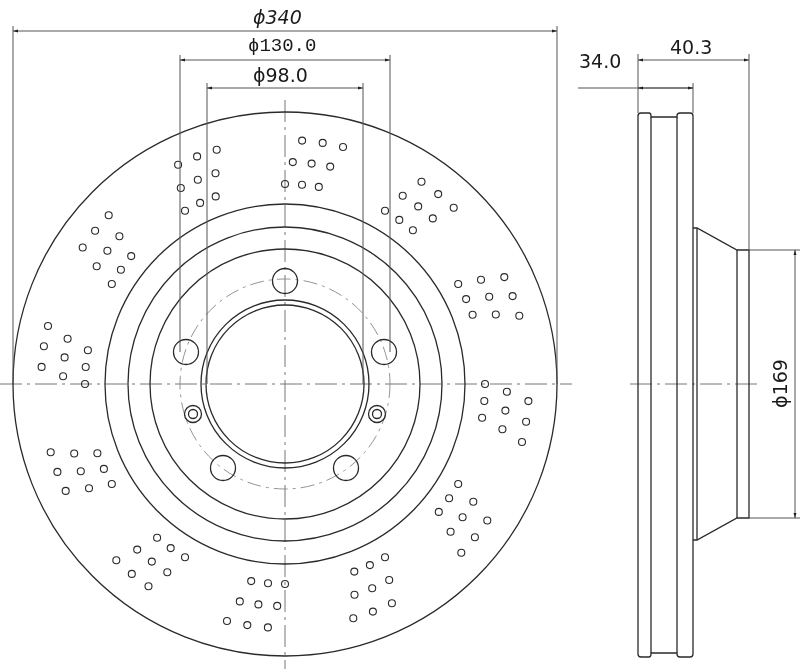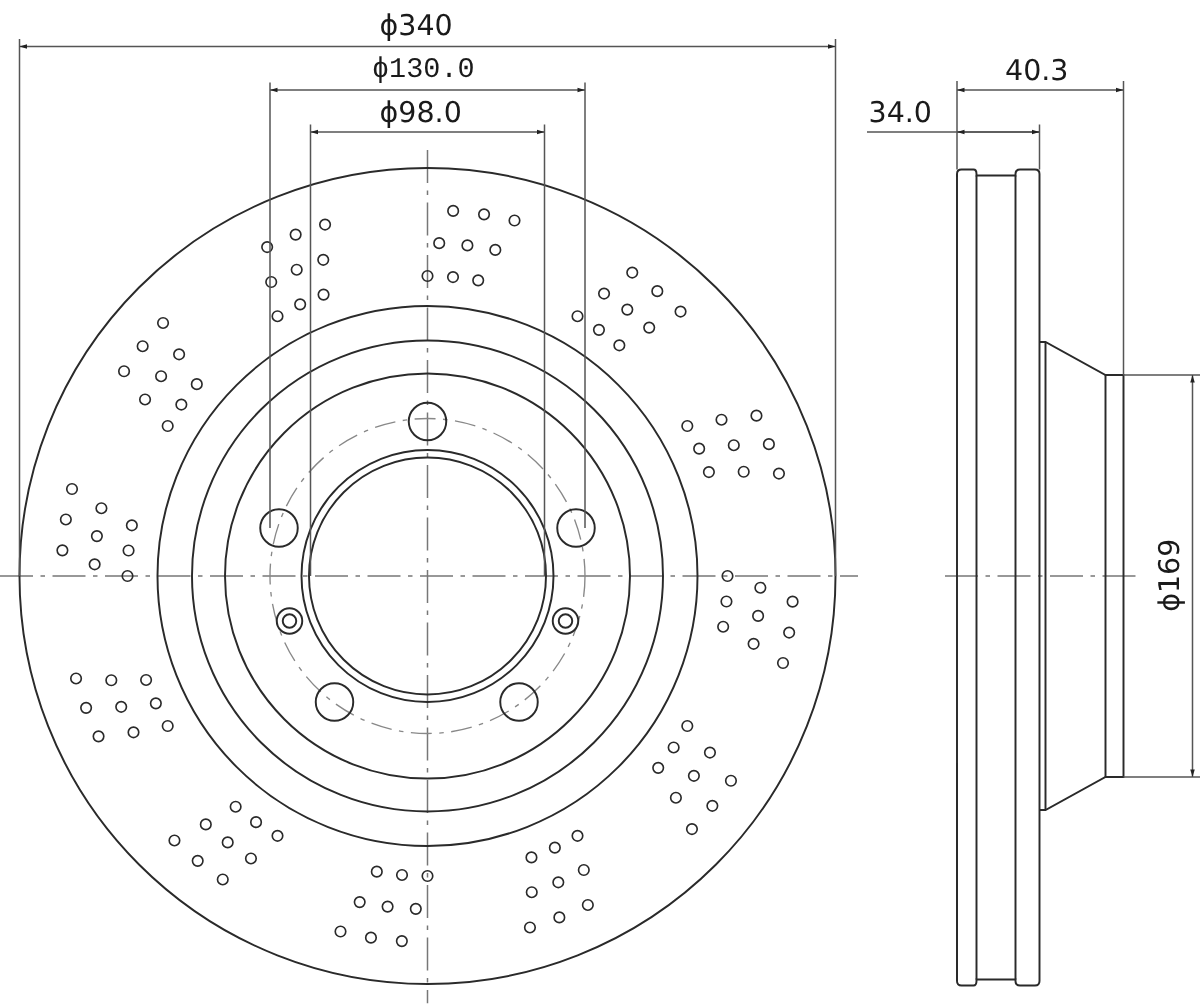--- a/index.html
+++ b/index.html
@@ -197,18 +197,18 @@
     <line x1="693" y1="83" x2="693" y2="113"></line>
     <line x1="578" y1="88" x2="693" y2="88"></line>
     <line x1="638" y1="88" x2="693" y2="88" marker-start="url(#arr)" marker-end="url(#arr)"></line>
 
     <line x1="749" y1="250" x2="800" y2="250"></line>
     <line x1="749" y1="518" x2="800" y2="518"></line>
     <line x1="795" y1="250" x2="795" y2="518" marker-start="url(#arr)" marker-end="url(#arr)"></line>
   </g>
 </svg>
 
-<div class="lbl" style="left:253px; top:8px;">ϕ340</div>
+<div class="lbl" style="left:253px; top:8px;font-style:italic;">ϕ340</div>
 <div class="lbl" style="left:248px; top:37px;font-family:Liberation Mono, monospace;">ϕ130.0</div>
 <div class="lbl" style="left:253px; top:66px;">ϕ98.0</div>
 <div class="lbl" style="left:670px; top:38px;">40.3</div>
-<div class="lbl" style="left:579px; top:66px;">34.0</div>
+<div class="lbl" style="left:579px; top:52px;">34.0</div>
 <div class="lbl rot" style="left:756px; top:374px;">ϕ169</div>
 
 </body></html>

